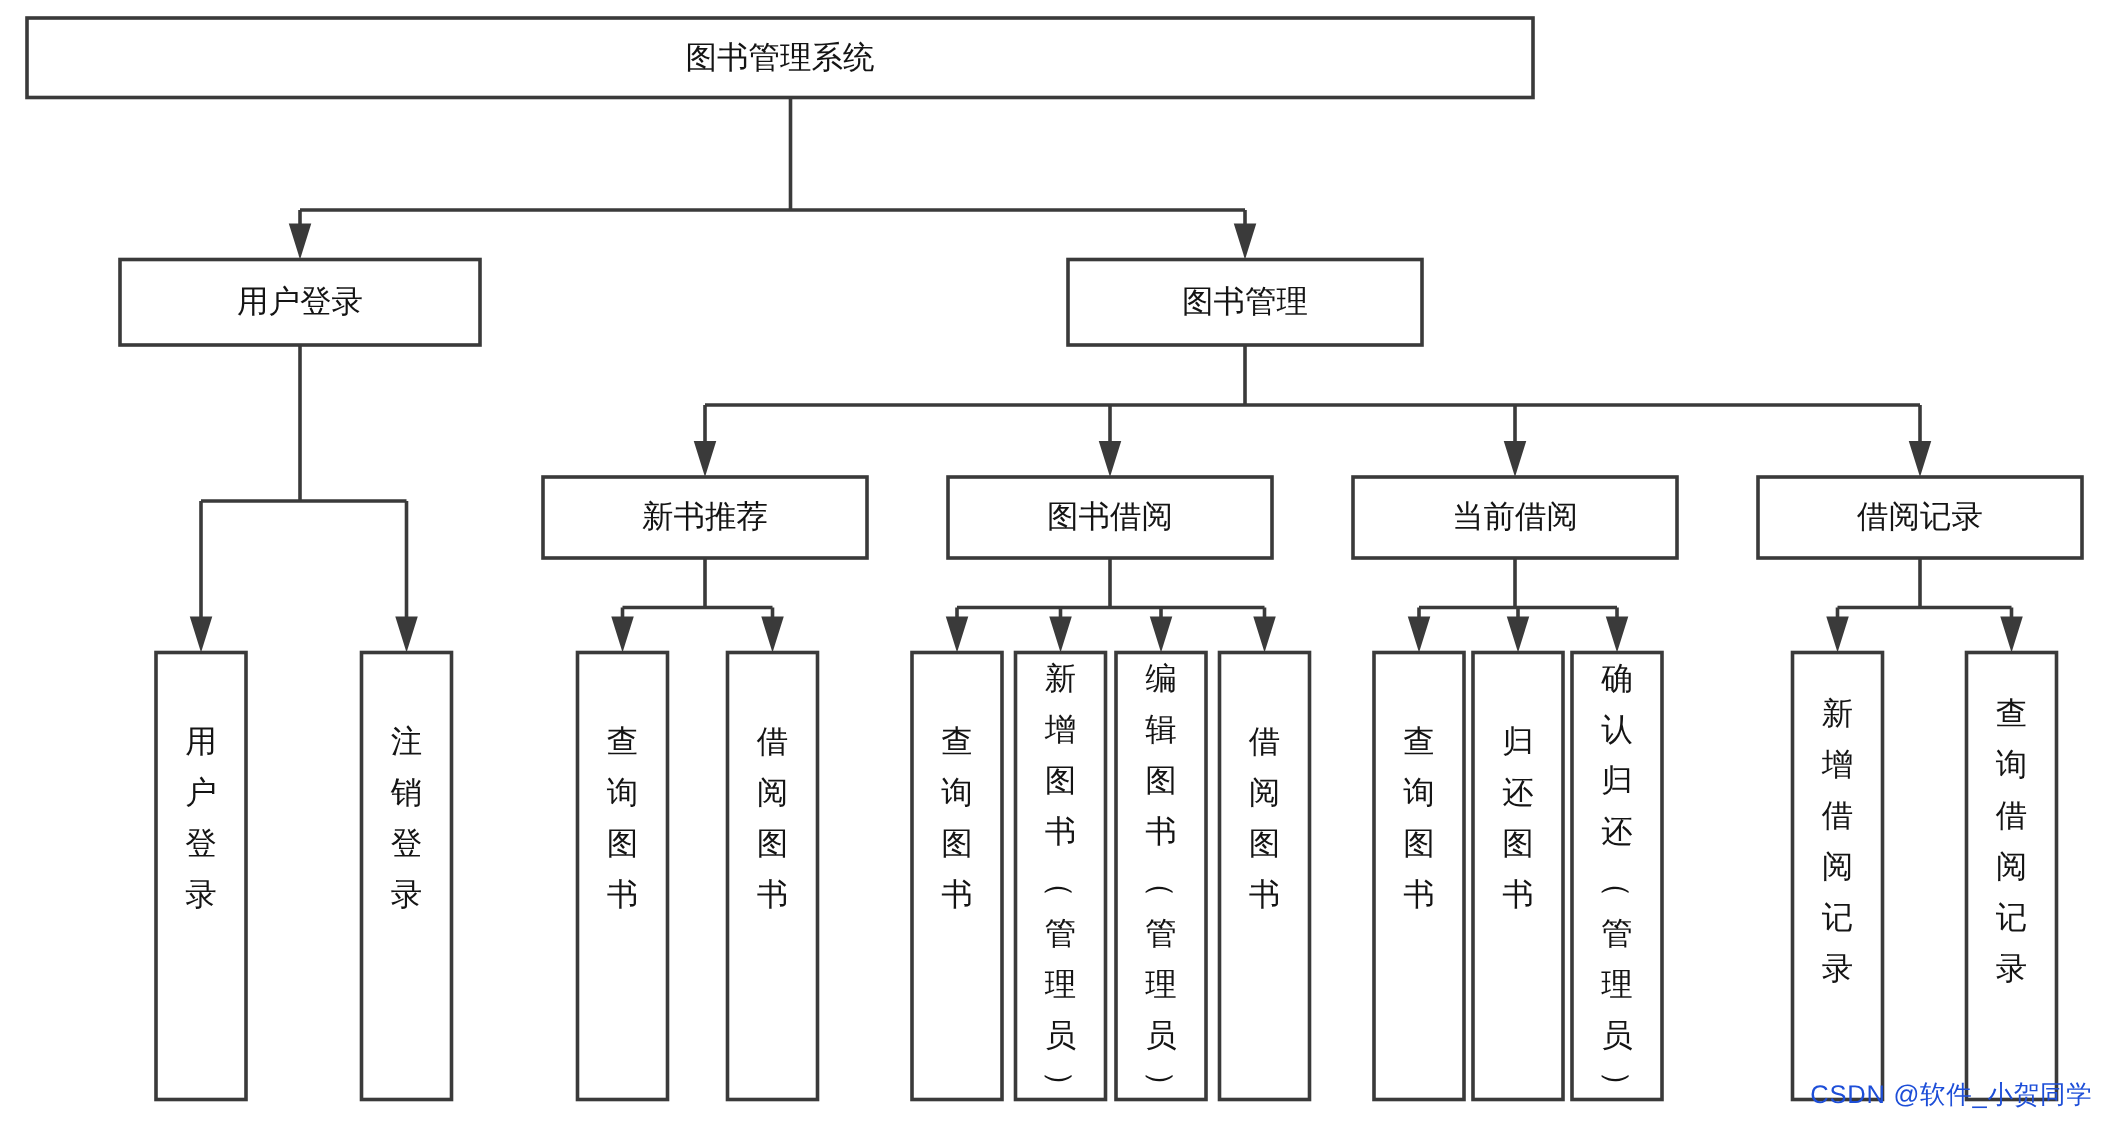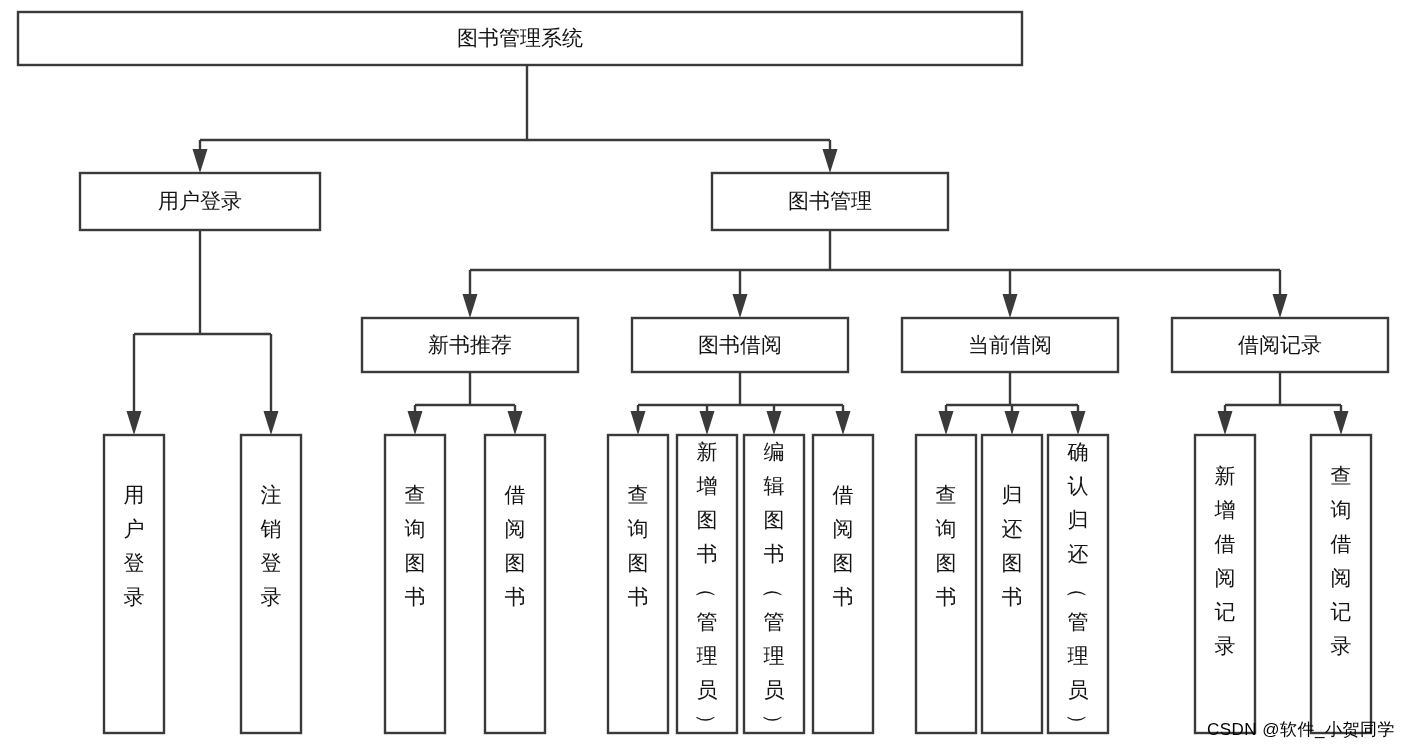--- a/index.html
+++ b/index.html
@@ -53,21 +53,21 @@
     font-size: 21px;
     fill: #141414;
     text-anchor: middle;
   }
   .watermark-text {
     position: absolute;
     right: 10px;
     bottom: 6px;
     font-family: "Liberation Sans", "DejaVu Sans", sans-serif;
     font-size: 17px;
-    color: #000000;
+    color: #1d4ed8;
     white-space: nowrap;
     letter-spacing: 0.5px;
     user-select: none;
   }
 </style>
 </head>
 <body>
 
 <div id="diagram-root">
   <svg class="diagram-canvas" id="diagram-svg" viewBox="0 0 1405 747" xmlns="http://www.w3.org/2000/svg">

